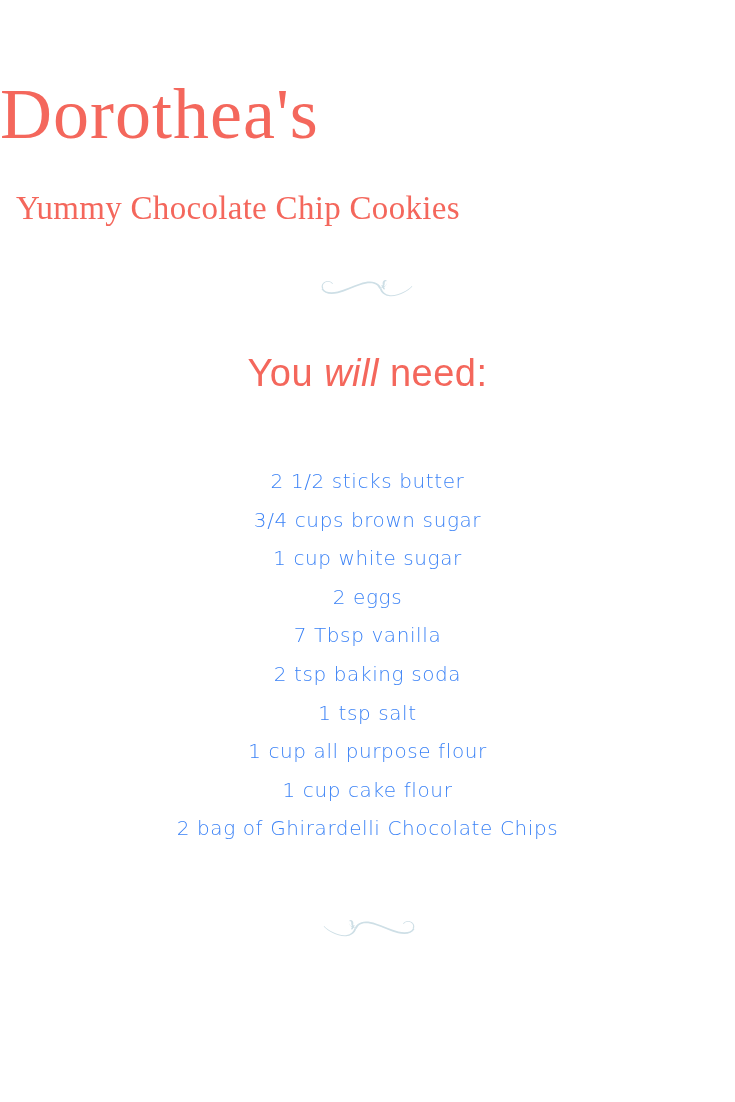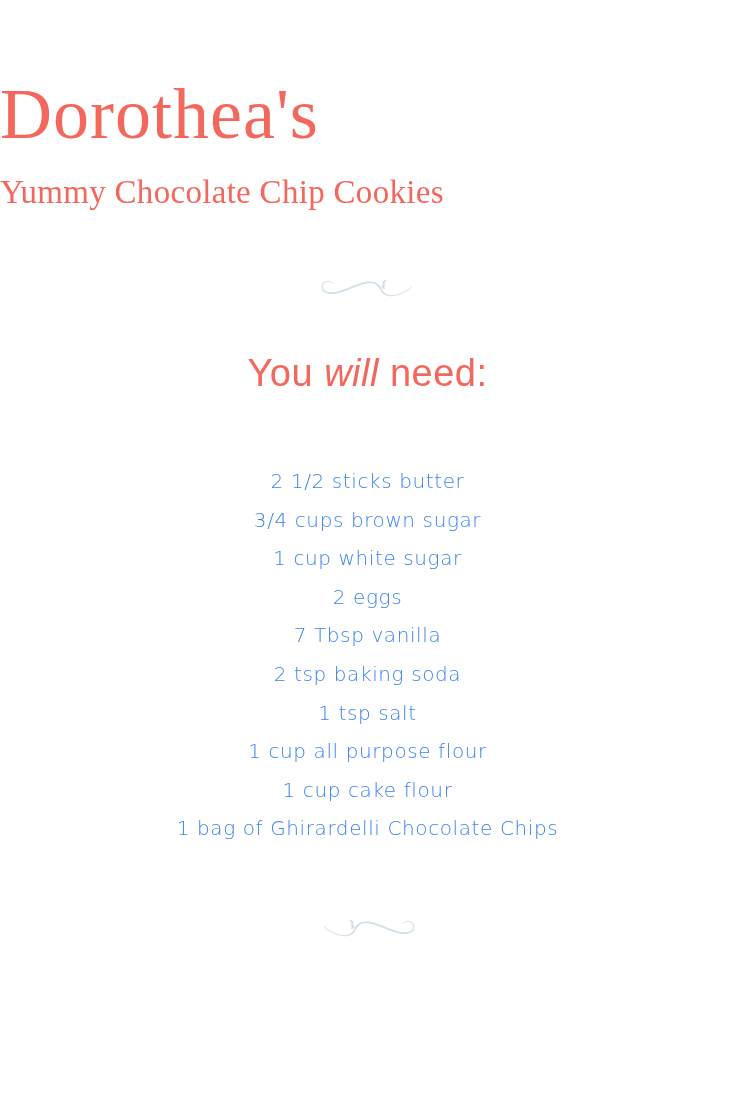--- a/index.html
+++ b/index.html
@@ -42,21 +42,21 @@
     padding: 0;
   }
 
   .recipe-subtitle {
     font-family: "Liberation Serif", "DejaVu Serif", serif;
     font-size: 33px;
     line-height: 1.0;
     font-weight: 400;
     color: #f4675c;
     letter-spacing: 0.3px;
-    margin: 0;
+    margin: 16px;
     padding-top: 26px;
   }
 
   
   .ornament {
     position: absolute;
     left: 0;
     width: 735px;
     height: 34px;
     display: flex;
@@ -134,21 +134,21 @@
   <ul class="ingredients">
     <li class="ingredient">2 1/2 sticks butter</li>
     <li class="ingredient">3/4 cups brown sugar</li>
     <li class="ingredient">1 cup white sugar</li>
     <li class="ingredient">2 eggs</li>
     <li class="ingredient">7 Tbsp vanilla</li>
     <li class="ingredient">2 tsp baking soda</li>
     <li class="ingredient">1 tsp salt</li>
     <li class="ingredient">1 cup all purpose flour</li>
     <li class="ingredient">1 cup cake flour</li>
-    <li class="ingredient">1 bag of Ghirardelli Chocolate Chips</li>
+    <li class="ingredient">2 bag of Ghirardelli Chocolate Chips</li>
   </ul>
 
   <div class="ornament ornament-bottom">
     <svg width="96" height="26" viewBox="0 0 96 26">
       <g fill="#cedfe6">
         <path d="M2.2 14.6c-1.6-3.1 0.6-6.6 4.0-7.4 3.0-0.7 5.6 0.6 6.6 2.4 0.2 0.4-0.3 0.7-0.6 0.3-1.1-1.6-3.3-2.6-5.7-2.0-2.8 0.7-4.5 3.5-3.2 6.0 0.2 0.4-0.9 1.1-1.1 0.7z"></path>
         <path d="M3.0 14.4c2.2 3.9 8.0 4.6 14.6 3.0 7.4-1.8 14.6-5.6 22.4-8.0 5.4-1.7 10.6-2.4 14.6-1.2 3.4 1.0 5.6 3.2 6.4 5.6 0.3 0.9-1.6 1.5-1.9 0.6-0.7-2.0-2.5-3.8-5.3-4.6-3.5-1.0-8.2-0.3-13.2 1.3-7.6 2.4-14.9 6.3-22.6 8.1-7.2 1.7-13.9 0.8-16.4-3.9-0.3-0.5 1.2-1.4 1.4-0.9z"></path>
         <path d="M61.8 14.9c0.9 2.9 3.4 5.4 7.4 6.1 4.6 0.8 9.8-0.9 14.0-3.0 3.6-1.8 6.6-4.0 8.4-5.8 0.3-0.3 0.8 0.2 0.5 0.5-1.9 2.0-5.0 4.3-8.8 6.2-4.4 2.2-9.9 4.0-14.9 3.1-4.6-0.8-7.5-3.8-8.5-7.1-0.2-0.6 1.7-0.6 1.9 0z"></path>
         <path d="M62.9 11.2c-0.5-1.6-0.3-3.2 0.5-4.2 0.5-0.7 1.3-1.1 2.1-1.0 0.8 0.1 1.4 0.7 1.6 1.5 0.3 1.3-0.3 2.9-1.4 4.2-0.5 0.6-1.1 1.1-1.6 1.5 0.4 0.6 0.7 1.2 0.9 1.8 0.2 0.6-1.7 0.6-1.9 0-0.1-0.4-0.3-0.8-0.5-1.2-0.6 0.3-1.2 0.5-1.7 0.6-0.4 0.1-0.5-0.5-0.1-0.6 0.5-0.1 1.0-0.4 1.5-0.7-0.5-0.7-0.9-1.3-1.1-1.9zm1.0-0.5c0.2 0.5 0.5 1.0 0.9 1.5 0.4-0.3 0.8-0.7 1.1-1.2 0.9-1.1 1.4-2.4 1.2-3.3-0.1-0.4-0.4-0.7-0.8-0.8-0.4-0.1-0.8 0.2-1.1 0.6-0.6 0.8-0.7 2.0-0.3 3.2z"></path>
       </g>

